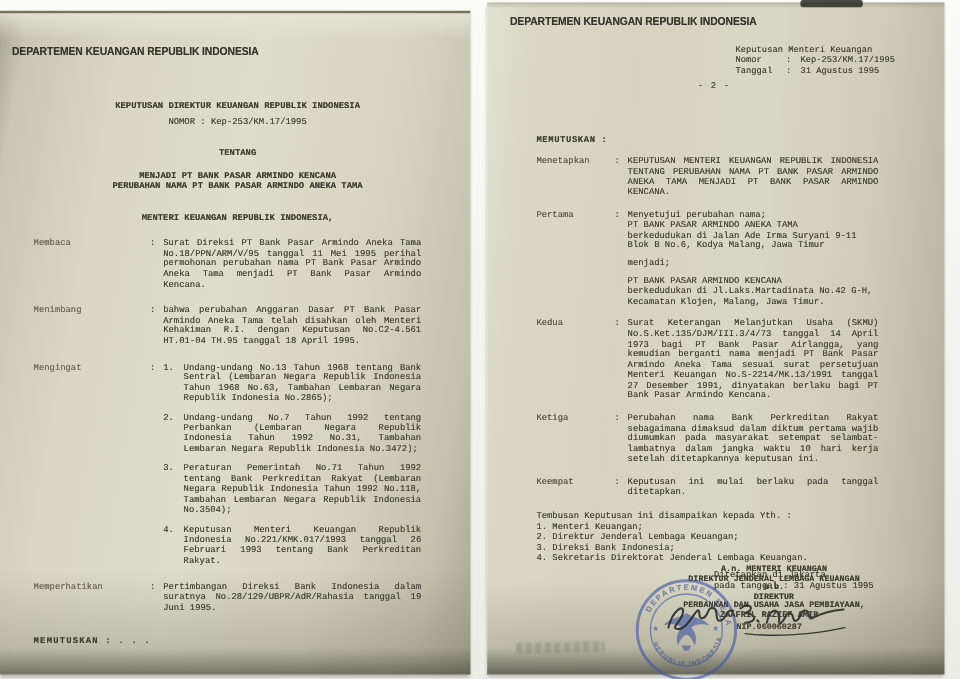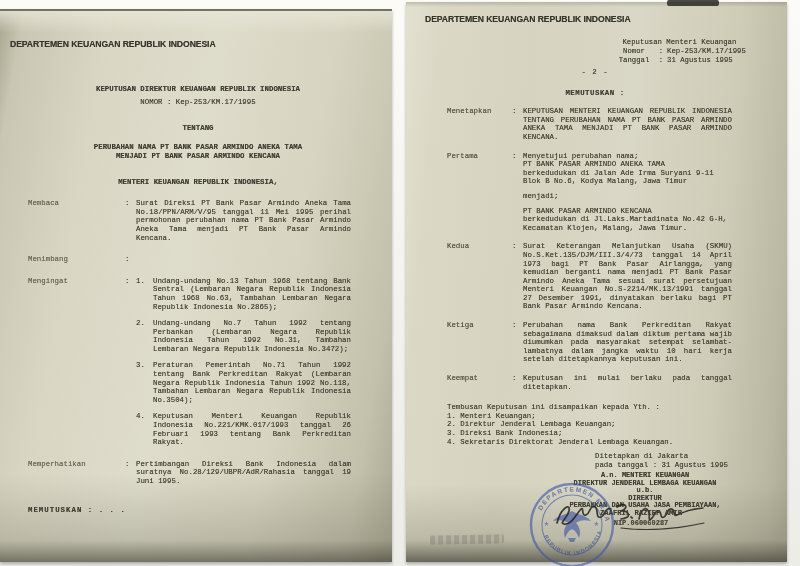--- a/index.html
+++ b/index.html
@@ -63,26 +63,26 @@
   .p1-row .txt{flex:0 0 215px;}
   .m-item{display:flex;}
   .m-item + .m-item{margin-top:8px;}
   .m-num{flex:0 0 17px;}
   .m-txt{flex:0 0 198px;text-align:justify;}
   .p1-memutuskan{margin-top:20px;text-align:left;padding-right:36px;letter-spacing:1px;}
 
   
   .p2-content{padding:0 44px 0 41px;}
   .page2 .letterhead{position:absolute;left:19px;top:13px;}
-  .p2-ref{position:absolute;left:207px;top:36px;font-size:7.3px;line-height:8.9px;white-space:nowrap;text-align:center;}
+  .p2-ref{position:absolute;left:207px;top:36px;font-size:7.3px;line-height:8.9px;white-space:nowrap;}
   .p2-ref .ref-cols{display:flex;}
   .p2-ref .ref-l{width:42px;}
   .p2-ref .ref-c{width:12px;}
   .p2-pagenum{margin-top:66px;text-align:center;letter-spacing:1px;}
-  .p2-memutuskan{margin-top:12px;text-align:center;letter-spacing:.5px;}
+  .p2-memutuskan{margin-top:36px;letter-spacing:.5px;}
   .p2-row{margin-top:10px;}
   .p2-row .lbl{flex:0 0 65px;color:#565243;}
   .p2-row .txt{flex:0 0 209px;}
   .blank{height:6px;}
   .p2-tembusan{margin-top:12px;}
   .p2-ditetapkan{margin-top:6px;margin-left:148px;}
   .p2-signoff{
     position:absolute;left:124px;top:470px;width:230px;
     text-align:center;font-weight:bold;font-size:7px;line-height:7.5px;
   }
@@ -112,35 +112,36 @@
 
   <div class="page page1">
     <div class="p1-content">
       <div class="letterhead">DEPARTEMEN KEUANGAN REPUBLIK INDONESIA</div>
 
       <div class="center bold p1-title">KEPUTUSAN DIREKTUR KEUANGAN REPUBLIK INDONESIA</div>
       <div class="center p1-nomor">NOMOR : Kep-253/KM.17/1995</div>
       <div class="center bold p1-tentang">TENTANG</div>
 
       <div class="p1-subject">
+        <div class="center bold">MENJADI PT BANK PASAR ARMINDO KENCANA</div>
         <div class="center bold">PERUBAHAN NAMA PT BANK PASAR ARMINDO ANEKA TAMA</div>
-        <div class="center bold">MENJADI PT BANK PASAR ARMINDO KENCANA</div>
       </div>
 
       <div class="center bold p1-salut">MENTERI KEUANGAN REPUBLIK INDONESIA,</div>
 
       <div class="row p1-row">
         <div class="lbl">Membaca</div>
         <div class="colon">:</div>
         <div class="txt just">Surat Direksi PT Bank Pasar Armindo Aneka Tama No.18/PPN/ARM/V/95 tanggal 11 Mei 1995 perihal permohonan perubahan nama PT Bank Pasar Armindo Aneka Tama menjadi PT Bank Pasar Armindo Kencana.</div>
       </div>
 
       <div class="row p1-row">
         <div class="lbl">Menimbang</div>
         <div class="colon">:</div>
+        <div class="txt just">bahwa perubahan Anggaran Dasar PT Bank Pasar Armindo Aneka Tama telah disahkan oleh Menteri Kehakiman R.I. dengan Keputusan No.C2-4.561 HT.01-04 TH.95 tanggal 18 April 1995.</div>
       </div>
 
       <div class="row p1-row">
         <div class="lbl">Mengingat</div>
         <div class="colon">:</div>
         <div class="txt">
           <div class="m-item">
             <div class="m-num">1.</div>
             <div class="m-txt">Undang-undang No.13 Tahun 1968 tentang Bank Sentral (Lembaran Negara Republik Indonesia Tahun 1968 No.63, Tambahan Lembaran Negara Republik Indonesia No.2865);</div>
           </div>

